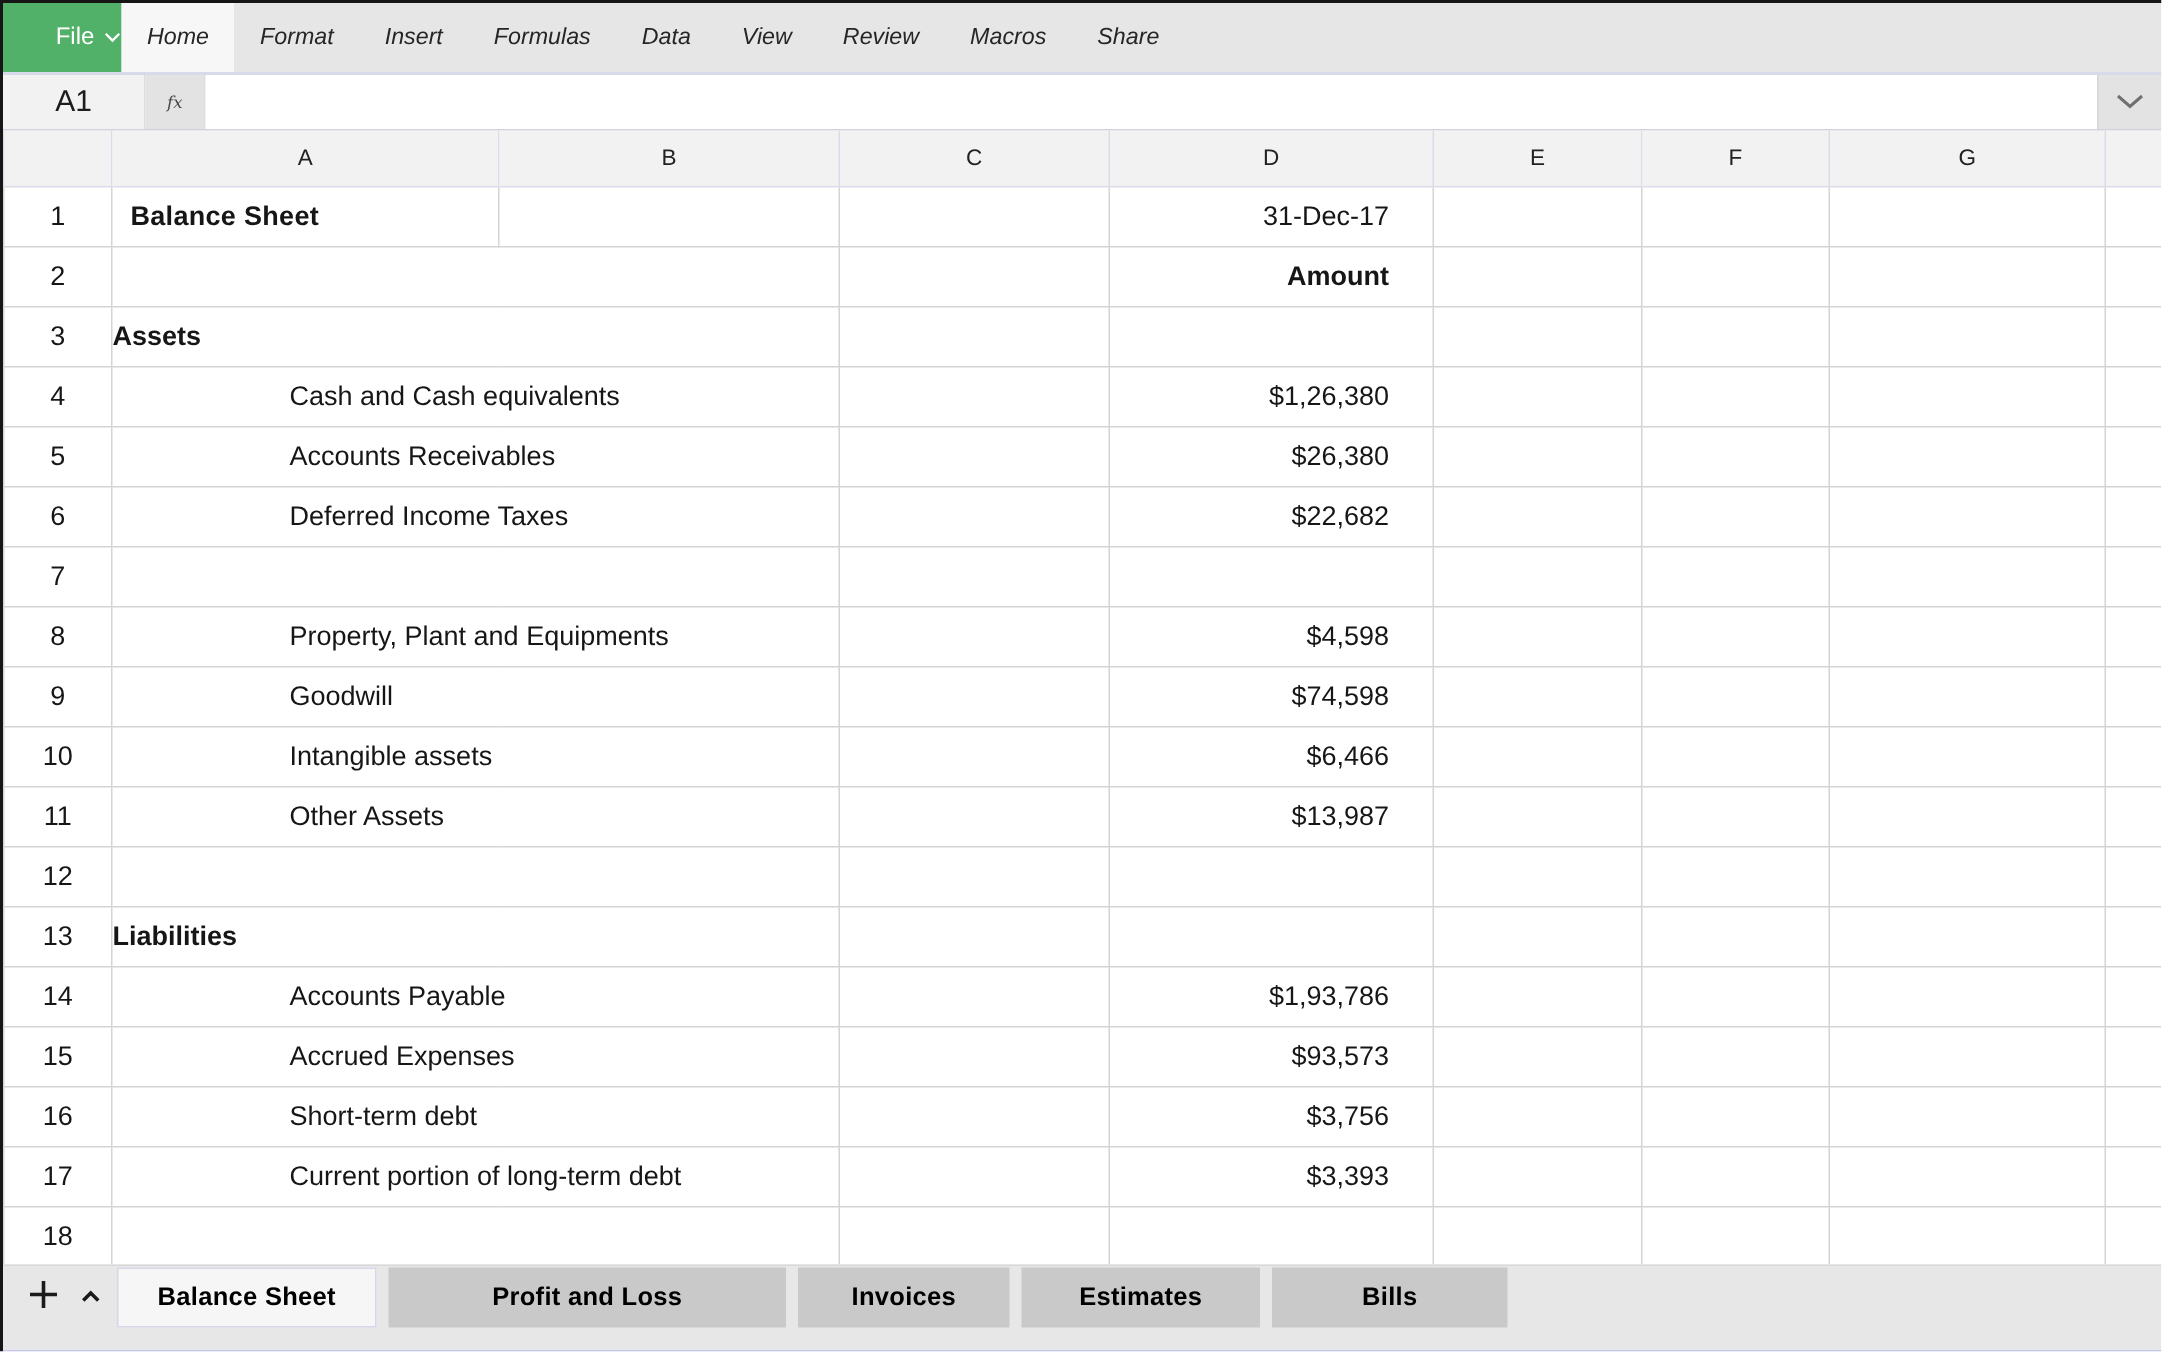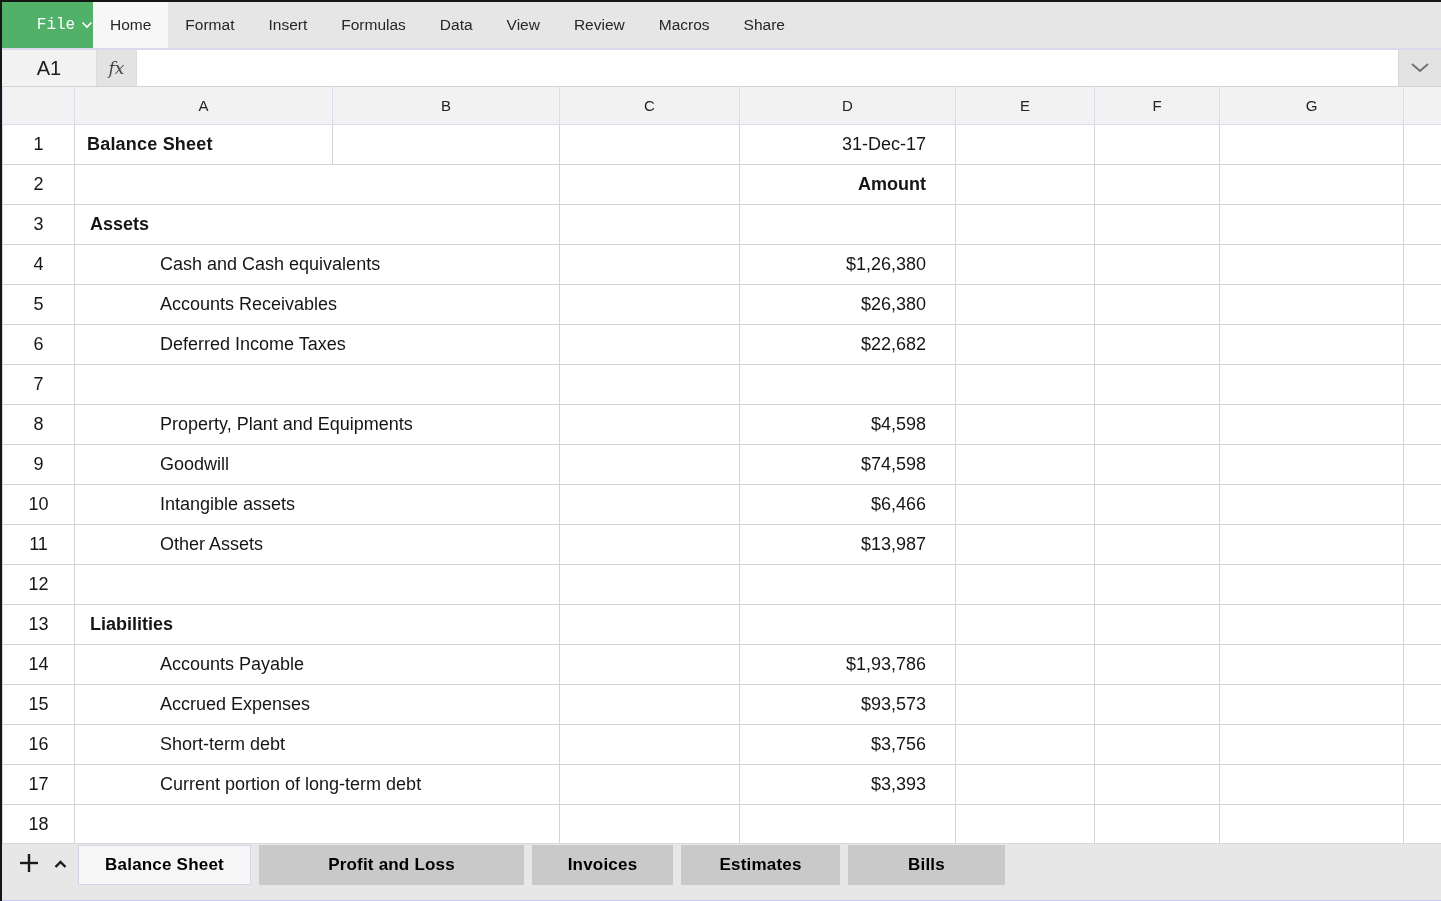--- a/index.html
+++ b/index.html
@@ -10,49 +10,49 @@
     border-left:2px solid #161616; border-top:2px solid #161616;
     overflow:hidden; background:#fff; position:relative;
   }
 
   
   .menubar {
     height:48px; background:#e6e6e6; display:flex; align-items:stretch;
     border-bottom:2px solid #d9d9ec;
   }
   .file-btn {
-    width:91px; background:#52b168; color:#fff; border:none; cursor:pointer;
+    width:79px; background:#52b168; color:#fff; border:none; cursor:pointer;
     display:flex; align-items:center; justify-content:center; gap:6px;
-    font-size:16px; font-family:Liberation Mono, monospace;padding-left:35px;
+    font-size:16px; font-family:Liberation Sans, sans-serif;padding-left:35px;
   }
   .file-btn svg { margin-top:2px; }
   .menu-items { display:flex; align-items:stretch; }
   .menu-item {
     display:flex; align-items:center; padding:12px 17px; font-size:15.5px;
-    color:#262626; cursor:pointer; white-space:nowrap;
+    color:#262626; cursor:pointer; white-space:nowrap;font-style:italic;
   }
   .menu-item.active { background:#f7f7f7; }
 
   
   .formulabar {
     height:37px; background:#fff; display:flex; align-items:stretch;
     border-bottom:1px solid #d2d2dd;
   }
   .namebox {
     width:95px; background:#f2f2f2; border-right:1px solid #dcdcdc;
     display:flex; align-items:center; justify-content:center;
     font-size:20px; color:#1c1c1c; cursor:pointer;
   }
   .fx-btn {
     width:40px; background:#e3e3e3; border:none; border-right:1px solid #dcdcdc;
     display:flex; align-items:center; justify-content:center; cursor:pointer;
   }
   .fx-glyph {
     font-family:"DejaVu Serif","Liberation Serif",serif;
-    font-style:italic; font-size:17px; color:#444;
+    font-style:italic; font-size:11px; color:#444;
   }
   .formula-input {
     flex:1; border:none; outline:none; font-size:15px; padding:0 10px;
     font-family:inherit; color:#1c1c1c;
   }
   .fb-collapse {
     width:43px; background:#e3e3e3; border:none; border-left:1px solid #d6d6d6;
     display:flex; align-items:center; justify-content:center; cursor:pointer;
   }
 
@@ -67,22 +67,22 @@
   }
   table.sheet td {
     height:40px; border:1px solid #d4d4d4; background:#fff;
     font-size:18px; color:#161616; vertical-align:middle; cursor:cell;
   }
   td.rownum {
     background:#f2f2f2; border:1px solid #dbdbe9; border-left:none;
     text-align:center; font-size:15px; color:#444; cursor:pointer;
   }
   td.c-title { font-weight:800; font-size:23px; padding-left:12px; letter-spacing:.2px; }
-  td.c-section { font-weight:700; padding-left:15px; font-size:18px; }
-  td.c-item { padding-left:85px; font-size:18px; }
+  td.c-section { font-weight:700; font-size:18px; }
+  td.c-item { padding-left:118px; font-size:18px; }
   td.c-val { text-align:right; padding-right:29px; font-size:18.5px; }
   td.c-bold { font-weight:700; }
 
   
   .tabbar {
     height:60px; background:#e7e7e7; border-top:1px solid #d9d9d9;
     display:flex; align-items:flex-start; position:relative;
   }
   .tabbar-strip { position:absolute; left:0; right:0; bottom:0; height:3px; background:#c7c7f0; }
   .tab-controls { display:flex; align-items:center; height:40px; padding-left:10px; }

